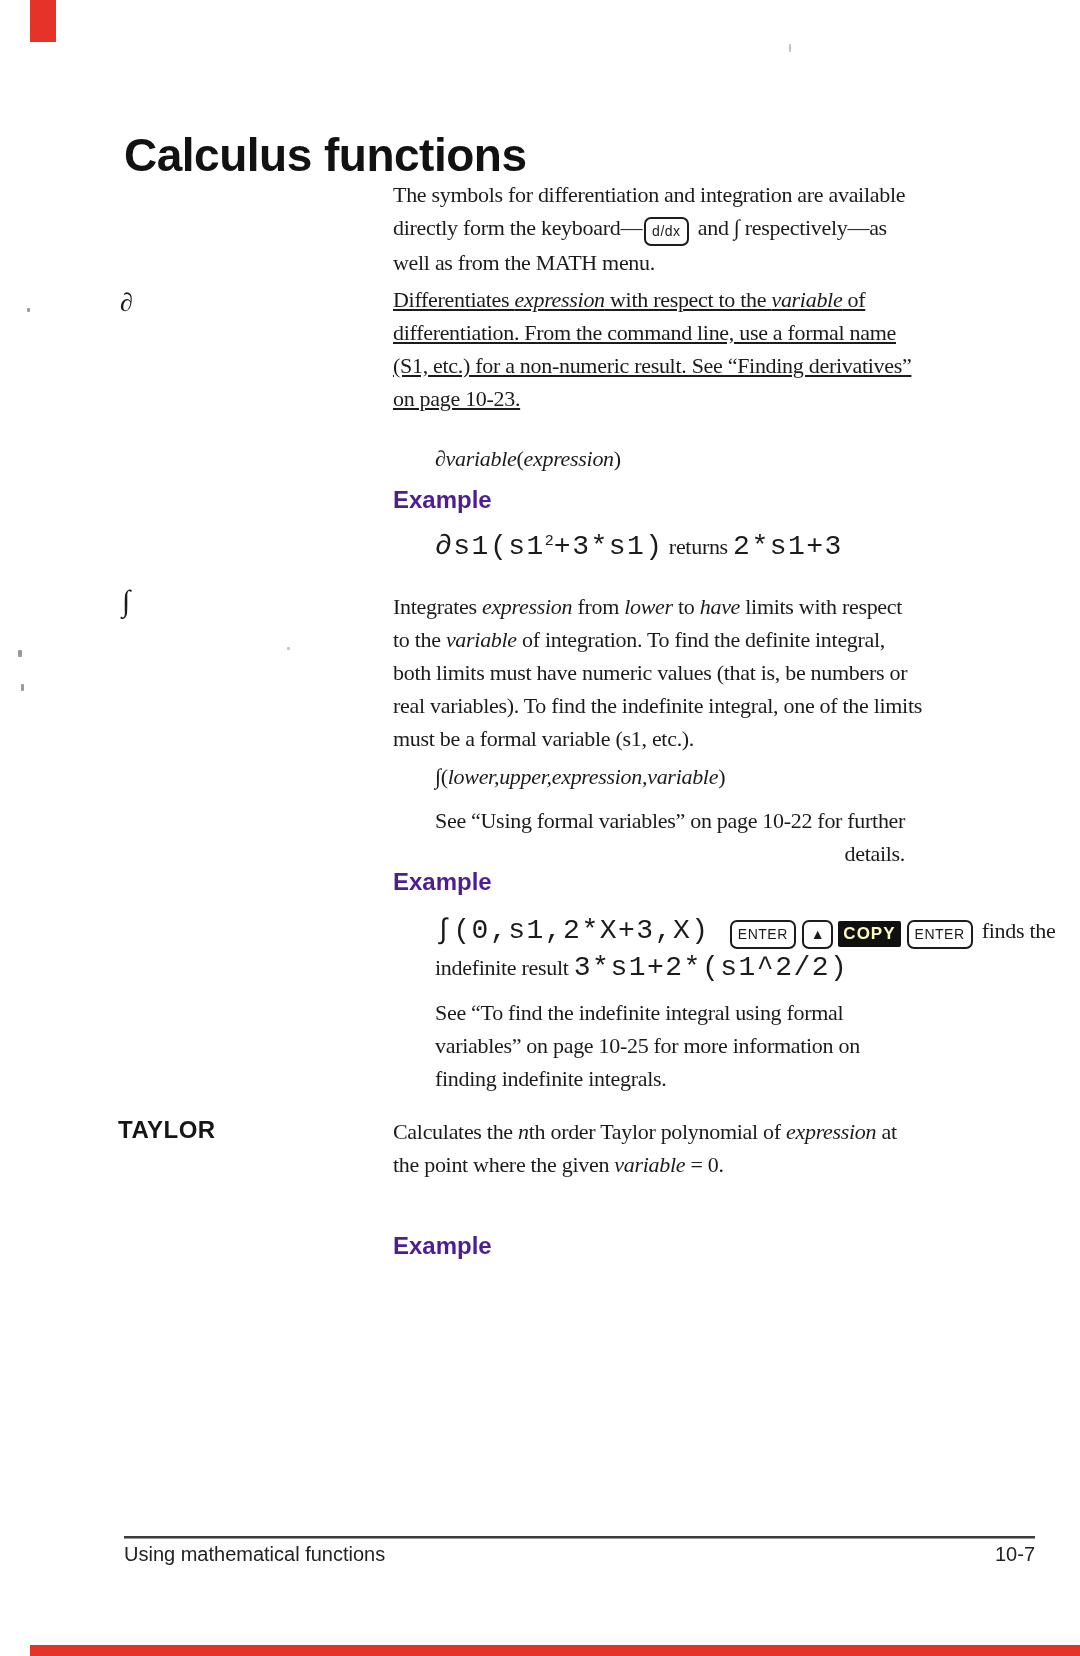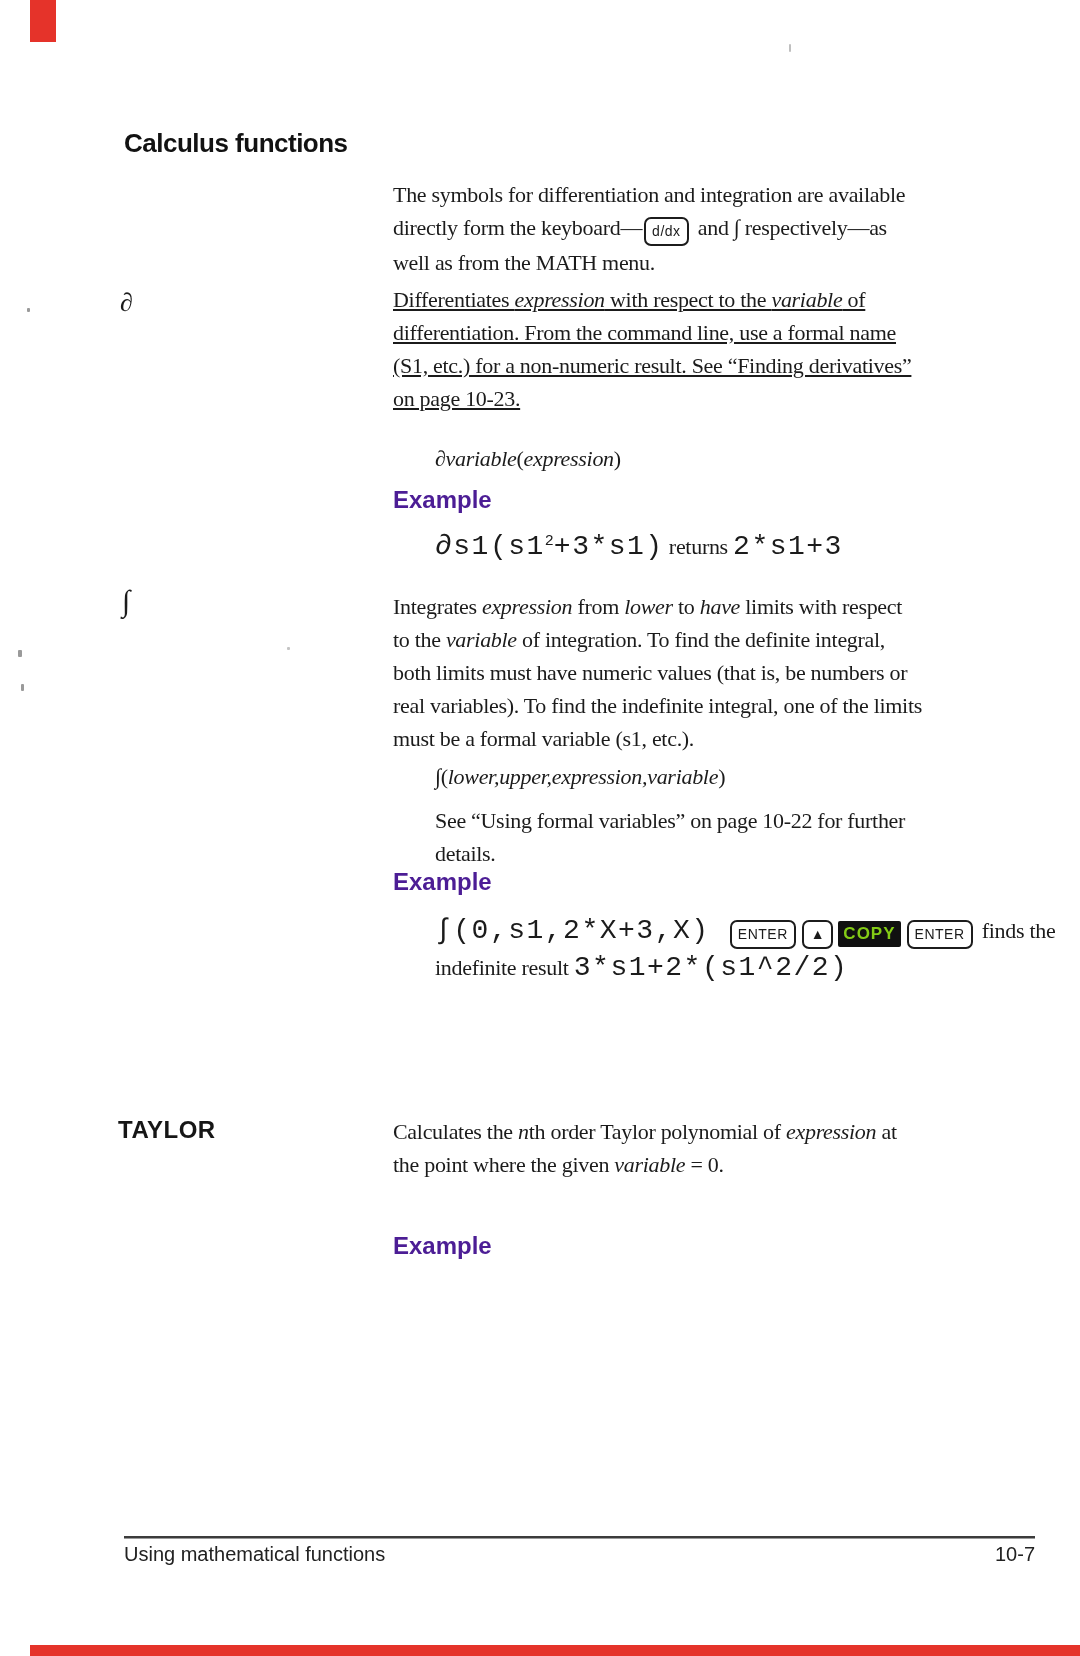--- a/index.html
+++ b/index.html
@@ -3,21 +3,21 @@
 <meta charset="utf-8">
 <style>
   html,body{margin:0;padding:0;background:#ffffff;}
   .page{position:relative;width:1080px;height:1656px;background:#fff;overflow:hidden;
         font-family:"Liberation Serif","DejaVu Serif",serif;color:#1b1b1b;}
   
   .corner-tab{position:absolute;left:30px;top:0;width:26px;height:42px;}
   .bottom-bar{position:absolute;left:30px;bottom:0;width:1050px;height:11px;}
   
   .abs{position:absolute;}
-  .title{font-family:"Liberation Sans",sans-serif;font-weight:bold;font-size:26px;
+  .title{font-family:"Liberation Sans",sans-serif;font-weight:bold;font-size:46px;
          letter-spacing:-0.5px;color:#121212;}
   .body-col{left:393px;}
   .rich{white-space:pre-wrap;font-size:22px;line-height:33px;letter-spacing:-0.3px;}
   .codeblock{line-height:37px;}
   .margin-label{font-size:26px;}
   .sym-int{font-size:30px;}
   .taylor-label{font-family:"Liberation Sans",sans-serif;font-weight:bold;font-size:24px;
                 color:#161616;letter-spacing:0.5px;}
   .ex-head{font-family:"Liberation Sans",sans-serif;font-weight:bold;font-size:24px;color:#4c1d95;text-align:center;}
   
@@ -26,21 +26,21 @@
   .s-m{font-family:"Liberation Mono","DejaVu Sans Mono",monospace;font-size:28px;letter-spacing:1.5px;}
   .s-ms{font-family:"Liberation Mono","DejaVu Sans Mono",monospace;font-size:15px;
         vertical-align:9px;line-height:0;letter-spacing:0;}
   .s-key{display:inline-block;font-family:"Liberation Sans",sans-serif;font-size:14px;line-height:22px;
          border:2px solid #1c1c1c;border-radius:7px;padding:1px 6px 2px;margin:0 4px 0 2px;
          vertical-align:-1px;letter-spacing:0.5px;white-space:nowrap;}
   .s-akey{display:inline-block;font-family:"Liberation Sans",sans-serif;font-size:14px;line-height:22px;
          border:2px solid #1c1c1c;border-radius:7px;padding:1px 7px 2px;margin:0 4px 0 2px;
          vertical-align:-1px;white-space:nowrap;}
   .s-mkey{display:inline-block;font-family:"Liberation Sans",sans-serif;font-weight:bold;font-size:17px;
-         line-height:23px;background:#101010;color:#84cc16;padding:1px 5px 2px;margin:0 4px 0 1px;
+         line-height:23px;background:#101010;color:#fef9c3;padding:1px 5px 2px;margin:0 4px 0 1px;
          border-radius:2px;letter-spacing:1px;vertical-align:-1px;white-space:nowrap;}
   
   .rule{position:absolute;left:124px;top:1536px;width:911px;height:2px;background:#3c3c3c;
         border-bottom:1px solid #9a9a9a;}
   .footer-row{position:absolute;left:124px;top:1543px;width:911px;display:flex;
               justify-content:space-between;font-family:"Liberation Sans",sans-serif;
               font-size:20px;color:#222;gap:41px;}
   
   .speck{position:absolute;background:#9a9a9a;border-radius:1px;}
 </style>
@@ -73,25 +73,28 @@
   <div class="abs ex-head body-col" style="top:486px;">Example</div>
   <div class="abs rich codeblock" style="left:435px;top:528px;"><span class="s-m">∂s1(s1</span><span class="s-ms">2</span><span class="s-m">+3*s1)</span><span class="s-p"> returns </span><span class="s-m">2*s1+3</span></div>
 
   <div class="abs margin-label sym-int" style="left:122px;top:584px;">∫</div>
   <div class="abs rich body-col" style="top:590px;"><span class="s-p">Integrates </span><span class="s-i">expression</span><span class="s-p"> from </span><span class="s-i">lower</span><span class="s-p"> to </span><span class="s-i">have</span><span class="s-p"> limits with respect
 to the </span><span class="s-i">variable</span><span class="s-p"> of integration. To find the definite integral,
 both limits must have numeric values (that is, be numbers or
 real variables). To find the indefinite integral, one of the limits
 must be a formal variable (s1, etc.).</span></div>
   <div class="abs rich" style="left:435px;top:760px;"><span class="s-p">∫(</span><span class="s-i">lower,upper,expression,variable</span><span class="s-p">)</span></div>
-  <div class="abs rich" style="left:435px;top:804px;"><span class="s-p">See “Using formal variables” on page 10-22 for further
+  <div class="abs rich" style="left:435px;top:804px;text-align:right;"><span class="s-p">See “Using formal variables” on page 10-22 for further
 details.</span></div>
   <div class="abs ex-head body-col" style="top:868px;">Example</div>
   <div class="abs rich codeblock" style="left:435px;top:912px;"><span class="s-m">∫(0,s1,2*X+3,X) </span><span class="s-key">ENTER</span><span class="s-akey">▲</span><span class="s-mkey">COPY</span><span class="s-key">ENTER</span><span class="s-p"> finds the
 indefinite result </span><span class="s-m">3*s1+2*(s1^2/2)</span></div>
+  <div class="abs rich" style="left:435px;top:996px;"><span class="s-p">See “To find the indefinite integral using formal
+variables” on page 10-25 for more information on
+finding indefinite integrals.</span></div>
 
   <div class="abs taylor-label" style="left:118px;top:1116px;">TAYLOR</div>
   <div class="abs rich body-col" style="top:1115px;"><span class="s-p">Calculates the </span><span class="s-i">n</span><span class="s-p">th order Taylor polynomial of </span><span class="s-i">expression</span><span class="s-p"> at
 the point where the given </span><span class="s-i">variable</span><span class="s-p"> = 0.</span></div>
   <div class="abs ex-head body-col" style="top:1232px;">Example</div>
 
   <div class="rule"></div>
   <div class="footer-row">
     <span>Using mathematical functions</span>
     <span>10-7</span>

